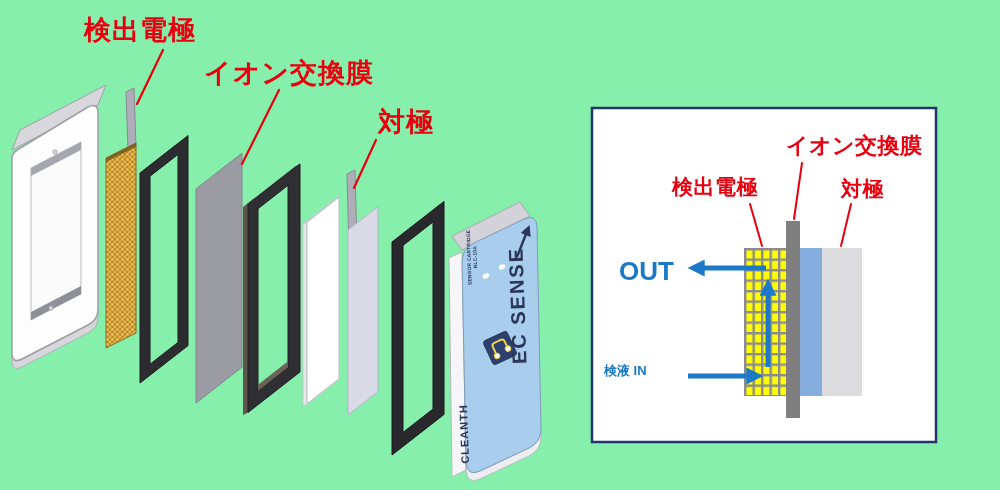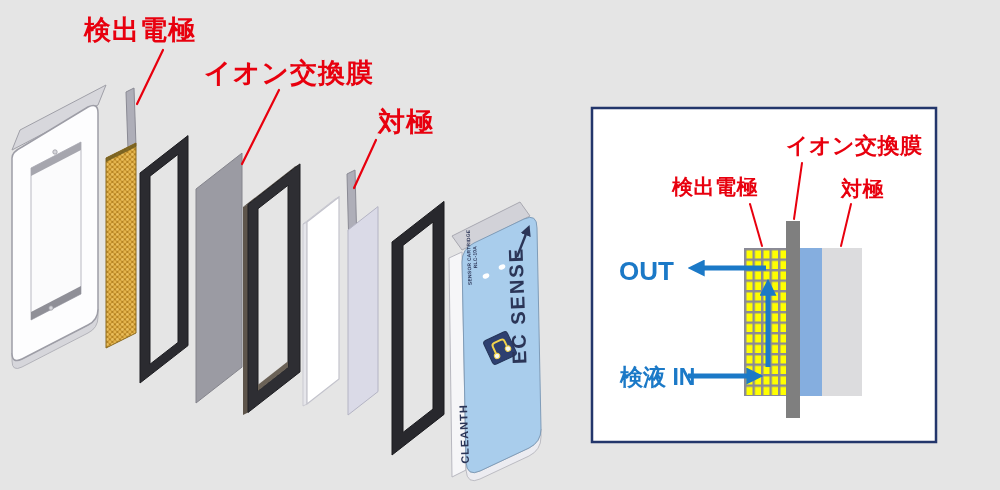--- a/index.html
+++ b/index.html
@@ -1,17 +1,17 @@
 <!DOCTYPE html>
 <html><head>
 <meta charset="utf-8">
 <style>
   html,body{margin:0;padding:0;background:#fff;}
   .stage{
-    position:relative;width:1000px;height:490px;background:#e5e5e5;overflow:hidden;
+    position:relative;width:1000px;height:490px;background:#86efac;overflow:hidden;
     font-family:"Liberation Sans","DejaVu Sans",sans-serif;
   }
   .stage svg{position:absolute;left:0;top:0;}
   .lbl{position:absolute;white-space:nowrap;}
   .red-lbl{color:#E8000E;font-weight:600;}
   .red-lbl.big{font-size:27px;letter-spacing:1px;}
   .red-lbl.mid{font-size:21px;letter-spacing:0.5px;}
   .blue-lbl{color:#1B79C7;font-weight:600;}
   .rot{transform:rotate(-92deg);transform-origin:center center;text-align:center;}
   .card-txt{color:#2B3557;}
@@ -145,15 +145,15 @@
   <div class="lbl rot card-txt brand" style="left:419px;top:428px;width:90px;">CLEANTH</div>
   <div class="rot card-txt smalltxt" style="position:absolute;left:440px;top:251px;width:64px;">
     <div>SENSOR CARTRIDGE</div>
     <div>RLC-10A</div>
   </div>
 
   <div class="lbl red-lbl mid" style="left:786px;top:131px;font-size:22px;">イオン交換膜</div>
   <div class="lbl red-lbl mid" style="left:672px;top:173px;">検出電極</div>
   <div class="lbl red-lbl mid" style="left:841px;top:175px;">対極</div>
   <div class="lbl blue-lbl" style="left:619px;top:256px;font-size:26px;">OUT</div>
-  <div class="lbl blue-lbl" style="left:604px;top:362px;font-size:23px;margin-left:16px;">検液 IN</div>
+  <div class="lbl blue-lbl" style="left:604px;top:362px;font-size:13px;">検液 IN</div>
 
 </div>
 
 </body></html>

